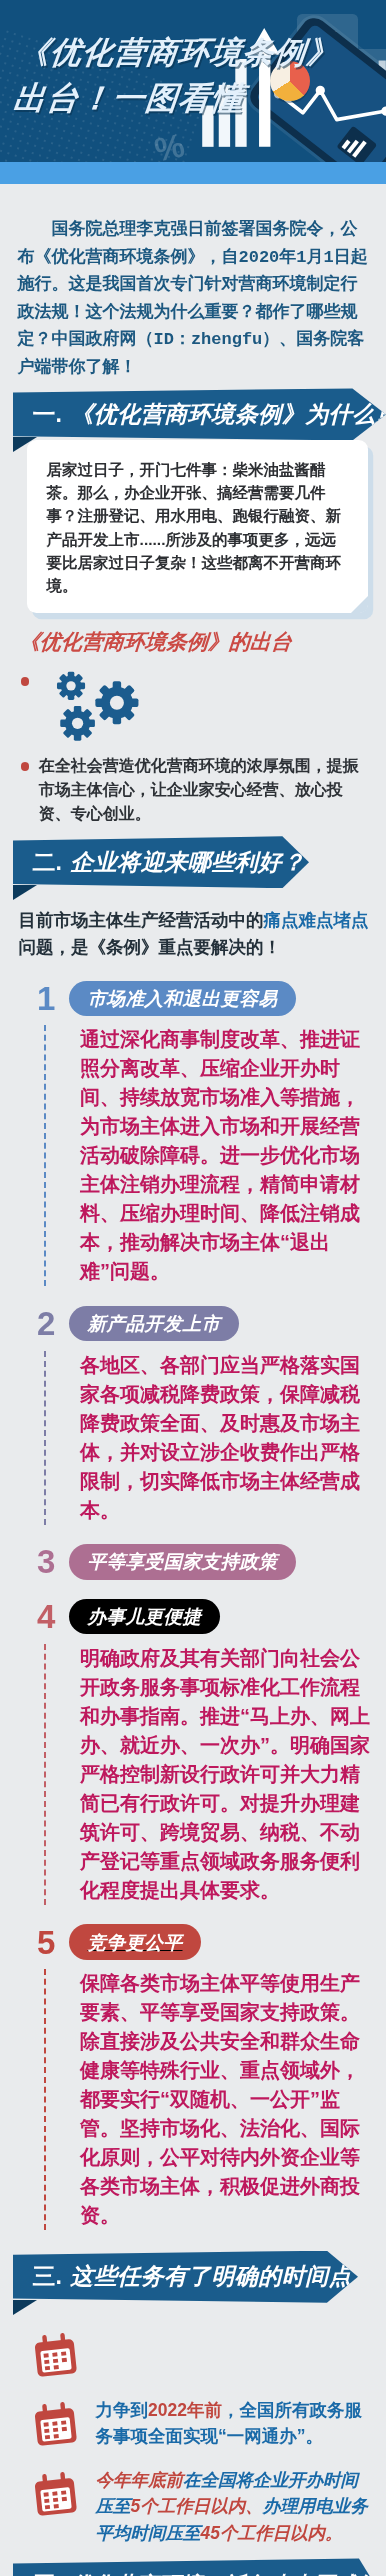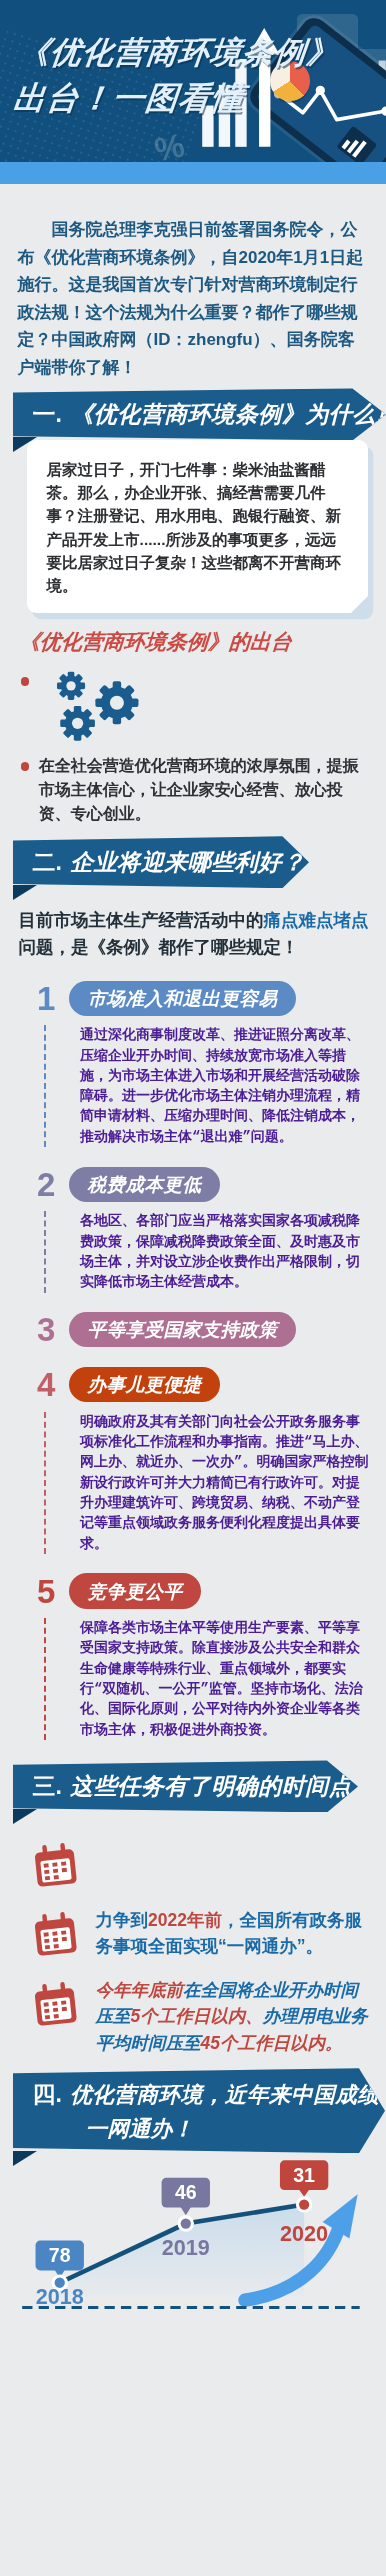--- a/index.html
+++ b/index.html
@@ -20,21 +20,21 @@
   .tablet{position:absolute;right:-31px;top:49px;width:155px;height:109px;background:#0d2f4c;
     border-radius:13.4px;transform:rotate(38deg);box-shadow:0 0 0 3.1px rgba(255,255,255,.08);}
   .tablet .screen{position:absolute;left:8.2px;top:7.2px;right:8.2px;bottom:7.2px;background:#175181;border-radius:6.2px;overflow:hidden;}
   .pie{position:absolute;right:76px;top:61px;width:40px;height:40px;border-radius:50%;
     background:conic-gradient(#e8604c 0 38%,#f2b03c 38% 66%,#f7efe2 66% 100%);
     box-shadow:0 2.1px 0 rgba(8,40,66,.35);}
   .strip{height:22px;background:var(--strip,#4aa0e4);}
 
   
   .intro{margin:32px 14.4px 0 17.5px;color:var(--introink,#1c5880);font-size:17px;line-height:1.62;
-    font-weight:700;text-indent:2em;}
+    font-weight:700;text-indent:2em;font-family:Liberation Mono, monospace;}
 
   
   .banner-wrap{position:relative;margin-left:13px;height:52px;margin-top:7.2px;}
   .banner{height:100%;background:var(--banner,#1a5c8c);
     clip-path:polygon(0 8%,91% 0,100% 50%,91% 100%,0 92%);
     display:flex;align-items:center;padding-left:19.6px;box-sizing:border-box;}
   .banner .idx{color:#fff;font-size:23px;font-weight:900;margin-right:8.2px;}
   .banner .ttl{color:#fff;font-size:23px;font-weight:900;font-style:italic;letter-spacing:0.5px;white-space:nowrap;}
   .fold{position:absolute;left:0;top:49px;width:0;height:0;border-top:15.5px solid var(--fold,#0c3a5c);
     border-right:24px solid transparent;}
@@ -62,21 +62,21 @@
 
   
   .s2-intro{margin:18.5px 15.5px 0 18.5px;color:#23303a;font-size:17.5px;line-height:1.55;font-weight:800;}
   .em-blue{color:var(--blue,#1a6aa8);font-weight:900;}
   .benefit{margin-top:19.6px;}
   .benefit-head{display:flex;align-items:center;margin-left:37px;}
   .benefit-num{font-size:33px;font-weight:900;width:32px;flex:none;line-height:1;}
   .benefit-pill{border-radius:20.6px;padding:5.2px 18.5px;display:inline-flex;}
   .benefit-title{color:#fff;font-size:18.5px;font-weight:900;font-style:italic;letter-spacing:0.5px;white-space:nowrap;}
   .benefit-body{margin:9.3px 14.4px 0 44px;padding-left:34px;border-left:2.1px dashed #9ab;
-    color:#4c1d95;font-size:14px;line-height:1.45;font-weight:600;font-family:Liberation Mono, monospace;}
+    color:#be185d;font-size:20px;line-height:1.45;font-weight:600;}
 
   
   .timeline{margin:25px 13.4px 0 31px;}
   .t-item{display:flex;align-items:flex-start;margin-top:17.5px;}
   .cal{flex:none;width:49px;height:49px;margin:3.1px 15.5px 0 0;transform:rotate(-6deg);}
   .t-text{font-size:17.5px;line-height:1.5;font-weight:800;}
   .t-red{color:var(--red,#c0473f);}
   .t-blue{color:var(--blue,#16609e);}
   .t-dark{color:#2d3a45;}
 
@@ -186,65 +186,65 @@
   </div>
 
   <div class="banner-wrap" style="width:296px;margin-top:10.3px;">
     <div class="banner">
       <span class="idx">二.</span>
       <span class="ttl">企业将迎来哪些利好？</span>
     </div>
     <div class="fold"></div>
   </div>
 
-  <p class="s2-intro"><span>目前市场主体生产经营活动中的</span><span class="em-blue">痛点难点堵点</span><span>问题，是《条例》都作了哪些规定！</span></p>
+  <p class="s2-intro"><span>目前市场主体生产经营活动中的</span><span class="em-blue">痛点难点堵点</span><span>问题，是《条例》重点要解决的！</span></p>
 
   <section class="benefit">
     <div class="benefit-head">
       <div class="benefit-num" style="color: rgb(91, 138, 197);">1</div>
       <div class="benefit-pill" style="background-color: rgb(91, 138, 197);">
         <span class="benefit-title">市场准入和退出更容易</span>
       </div>
     </div>
     <div class="benefit-body" style="border-left-color: rgb(91, 138, 197);">通过深化商事制度改革、推进证照分离改革、压缩企业开办时间、持续放宽市场准入等措施，为市场主体进入市场和开展经营活动破除障碍。进一步优化市场主体注销办理流程，精简申请材料、压缩办理时间、降低注销成本，推动解决市场主体“退出难”问题。</div>
   </section>
 
   <section class="benefit">
     <div class="benefit-head">
       <div class="benefit-num" style="color: rgb(125, 125, 166);">2</div>
       <div class="benefit-pill" style="background-color: rgb(125, 125, 166);">
-        <span class="benefit-title">税费成本更低</span>
+        <span class="benefit-title">新产品开发上市</span>
       </div>
     </div>
     <div class="benefit-body" style="border-left-color: rgb(125, 125, 166);">各地区、各部门应当严格落实国家各项减税降费政策，保障减税降费政策全面、及时惠及市场主体，并对设立涉企收费作出严格限制，切实降低市场主体经营成本。</div>
   </section>
 
   <section class="benefit">
     <div class="benefit-head">
       <div class="benefit-num" style="color: rgb(173, 111, 146);">3</div>
       <div class="benefit-pill" style="background-color: rgb(173, 111, 146);">
         <span class="benefit-title">平等享受国家支持政策</span>
       </div>
     </div>
   </section>
 
   <section class="benefit">
     <div class="benefit-head">
       <div class="benefit-num" style="color: rgb(194, 95, 102);">4</div>
-      <div class="benefit-pill" style="background-color: #c2410c;">
+      <div class="benefit-pill" style="background-color: #000000;">
         <span class="benefit-title">办事儿更便捷</span>
       </div>
     </div>
     <div class="benefit-body" style="border-left-color: rgb(194, 95, 102);">明确政府及其有关部门向社会公开政务服务事项标准化工作流程和办事指南。推进“马上办、网上办、就近办、一次办”。明确国家严格控制新设行政许可并大力精简已有行政许可。对提升办理建筑许可、跨境贸易、纳税、不动产登记等重点领域政务服务便利化程度提出具体要求。</div>
   </section>
 
   <section class="benefit">
     <div class="benefit-head">
       <div class="benefit-num" style="color: rgb(192, 71, 63);">5</div>
-      <div class="benefit-pill" style="background-color: rgb(192, 71, 63);">
+      <div class="benefit-pill" style="background-color: rgb(192, 71, 63); text-decoration: underline;">
         <span class="benefit-title">竞争更公平</span>
       </div>
     </div>
     <div class="benefit-body" style="border-left-color: rgb(192, 71, 63);">保障各类市场主体平等使用生产要素、平等享受国家支持政策。除直接涉及公共安全和群众生命健康等特殊行业、重点领域外，都要实行“双随机、一公开”监管。坚持市场化、法治化、国际化原则，公平对待内外资企业等各类市场主体，积极促进外商投资。</div>
   </section>
 
   <div class="banner-wrap" style="width:345px;margin-top:20.6px;">
     <div class="banner">
       <span class="idx">三.</span>
       <span class="ttl">这些任务有了明确的时间点！</span>

